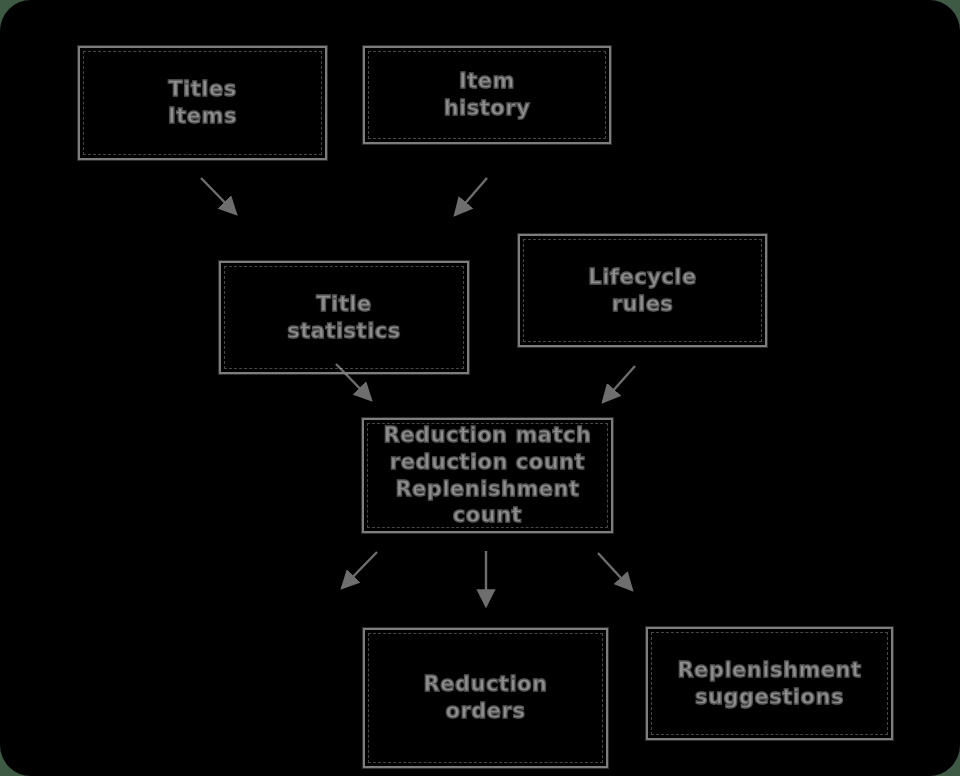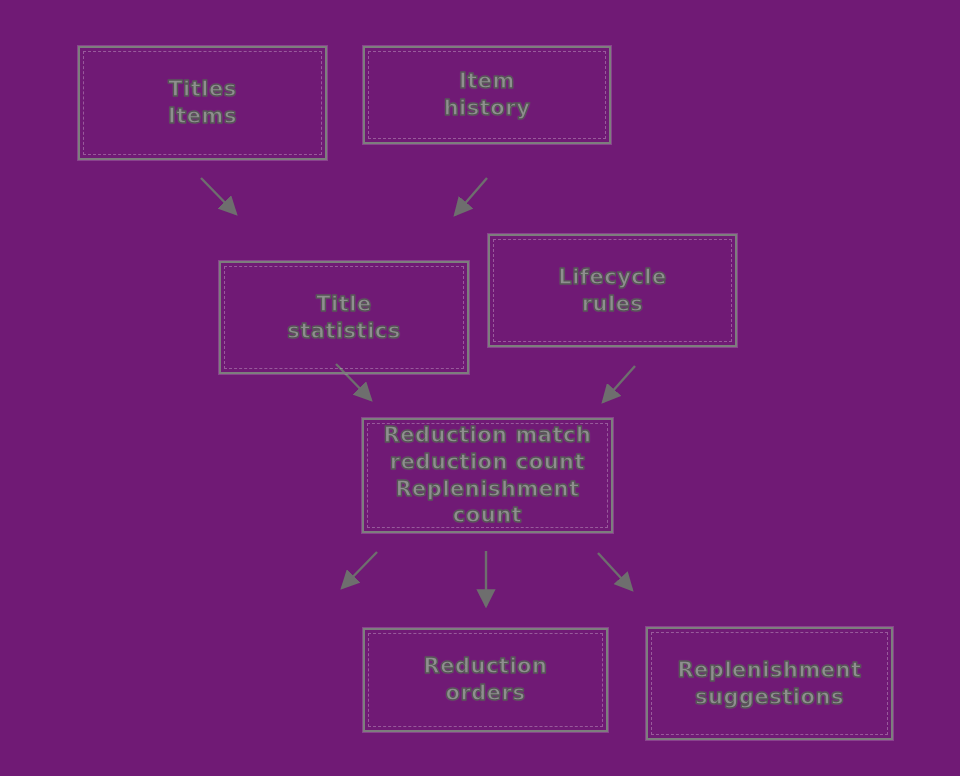--- a/index.html
+++ b/index.html
@@ -5,22 +5,23 @@
   html, body {
     margin: 0;
     padding: 0;
     background: #3e5a45;
     font-family: "DejaVu Sans", "Liberation Sans", sans-serif;
   }
   .canvas {
     position: relative;
     width: 960px;
     height: 776px;
-    background: #701a75;
+    background: #000000;
     overflow: hidden;
+    border-radius: 31px;
   }
   .node {
     position: absolute;
     box-sizing: border-box;
     border: 2px solid #7d7d7d;
     box-shadow: 0 0 0 1px rgba(255,255,255,0.18);
     display: flex;
     align-items: center;
     justify-content: center;
     text-align: center;
@@ -39,24 +40,24 @@
     font-weight: bold;
     letter-spacing: 0.5px;
     color: #8f8f8f;
     -webkit-text-stroke: 1.3px #565656;
     text-shadow: 0 0 2px rgba(255,255,255,0.25);
   }
   
   #n-titles-items              { left: 78px;  top: 46px;  width: 249px; height: 114px; }
   #n-item-history              { left: 363px; top: 46px;  width: 248px; height: 98px; }
   #n-title-statistics          { left: 219px; top: 235px; width: 250px; height: 113px; margin-top: 26px; }
-  #n-lifecycle-rules           { left: 488px; top: 234px; width: 249px; height: 113px; }
+  #n-lifecycle-rules           { left: 518px; top: 234px; width: 249px; height: 113px; }
   #n-calculated-counts         { left: 362px; top: 418px; width: 251px; height: 115px; }
   #n-change-of-category        { left: 78px;  top: 627px; width: 249px; height: 111px; }
-  #n-reduction-orders          { left: 363px; top: 628px; width: 245px; height: 104px; }
+  #n-reduction-orders          { left: 363px; top: 628px; width: 245px; height: 140px; }
   #n-replenishment-suggestions { left: 646px; top: 627px; width: 247px; height: 113px; }
 
   .edges-layer {
     position: absolute;
     left: 0; top: 0;
     width: 960px;
     height: 776px;
     pointer-events: none;
   }
   .edge-line {

